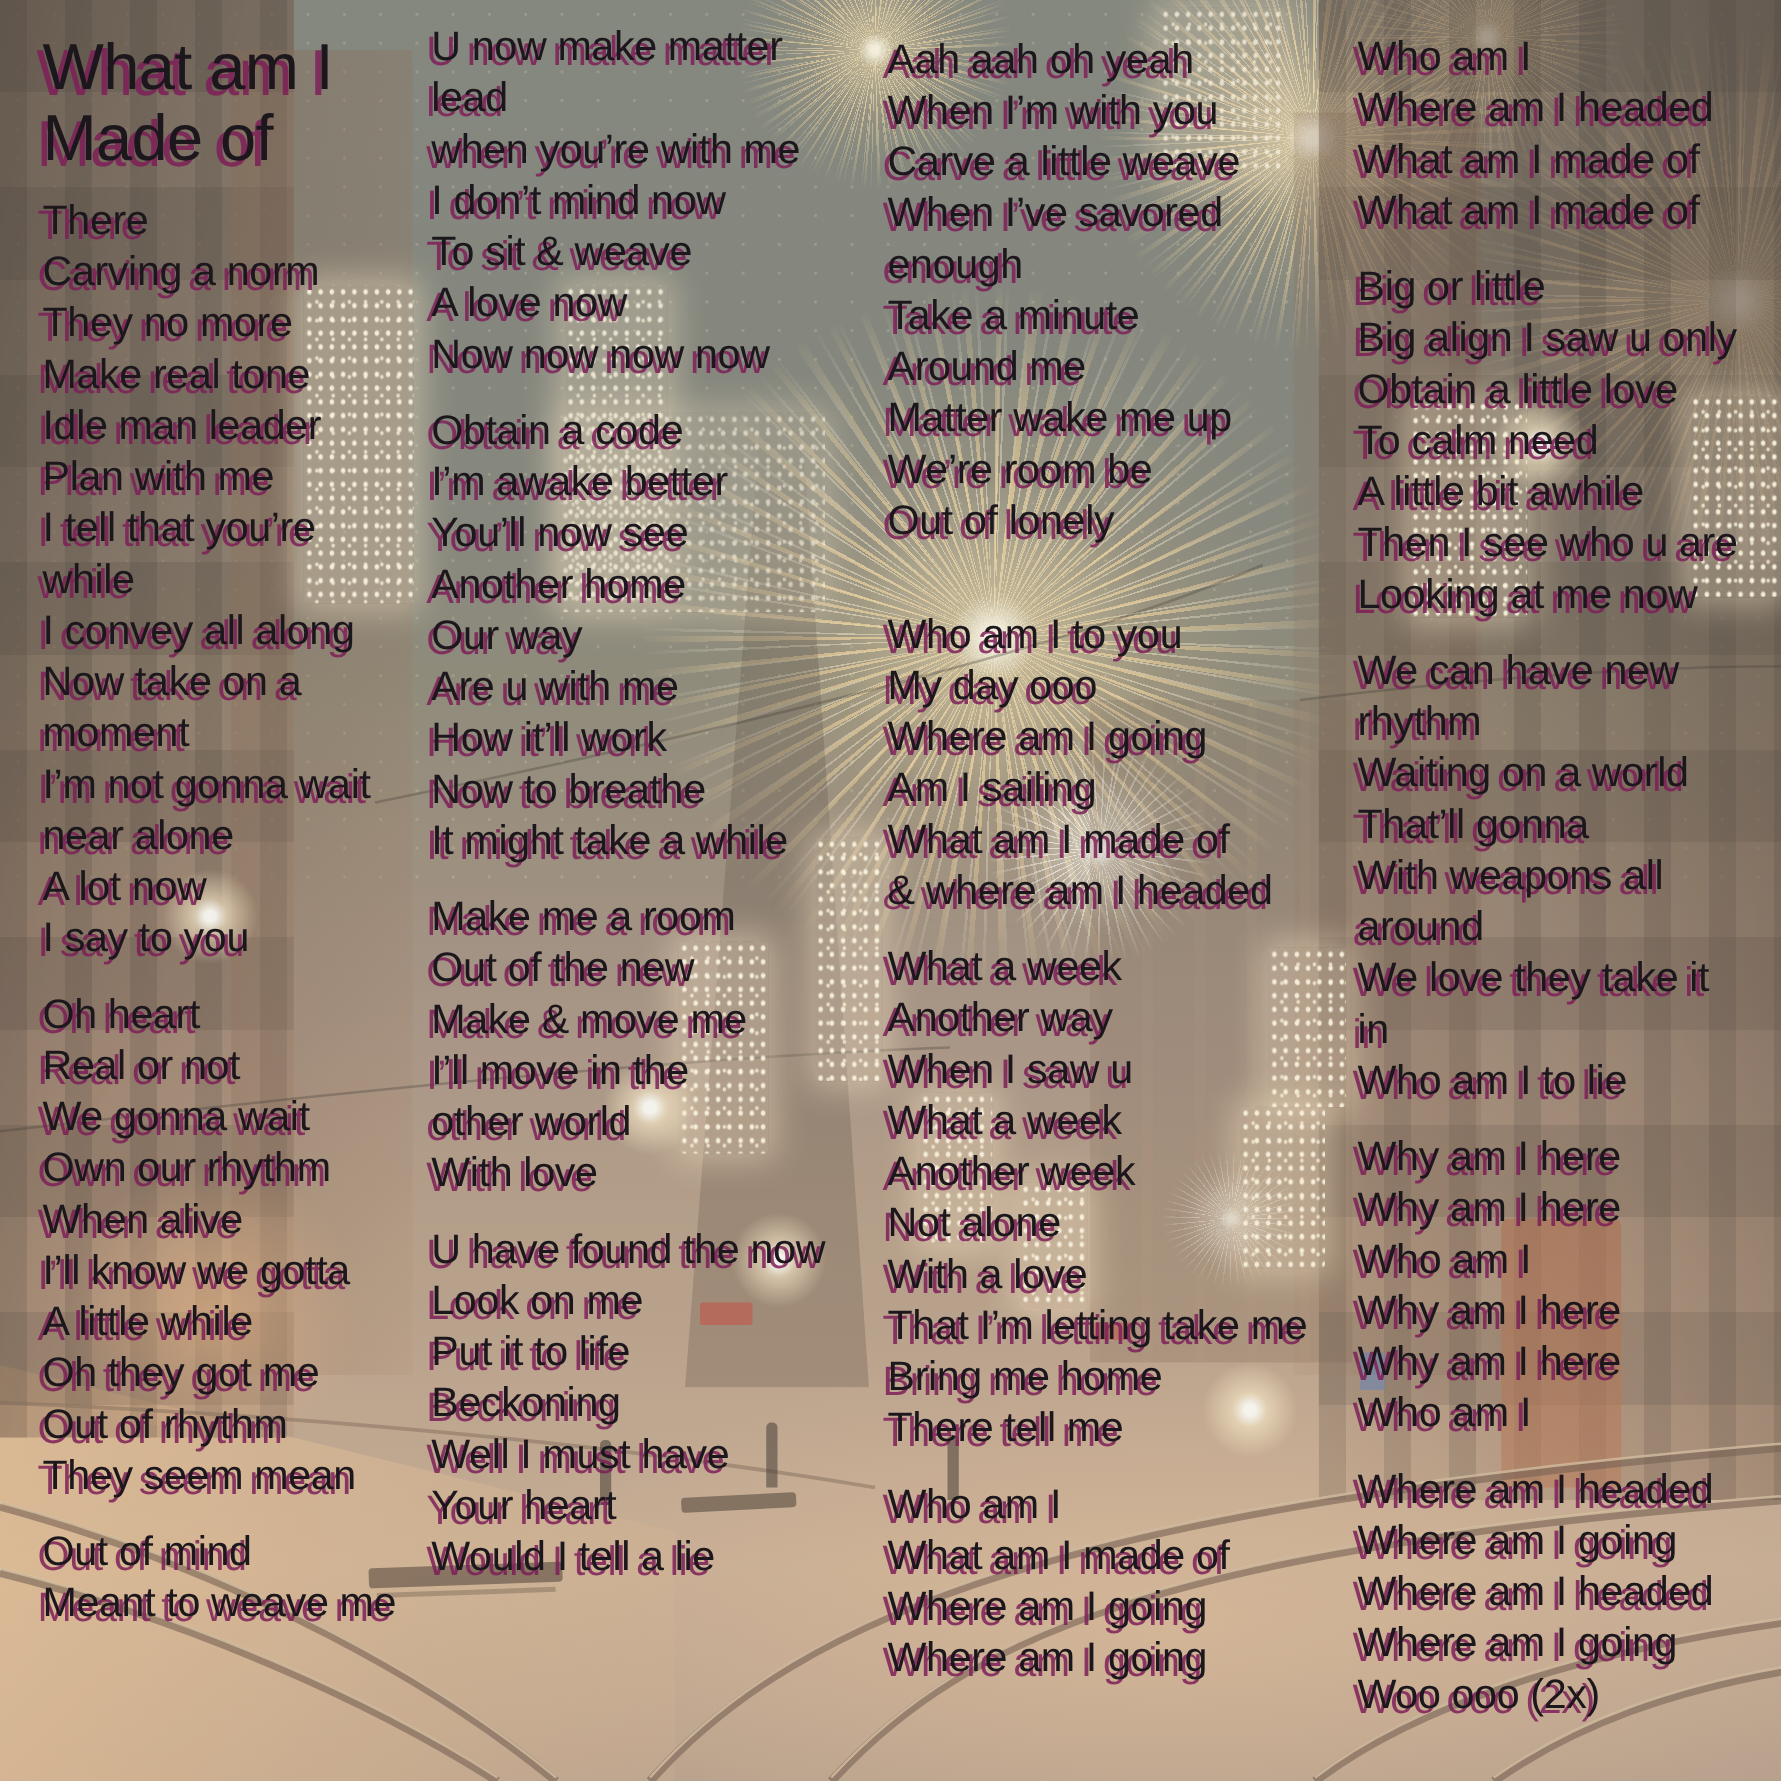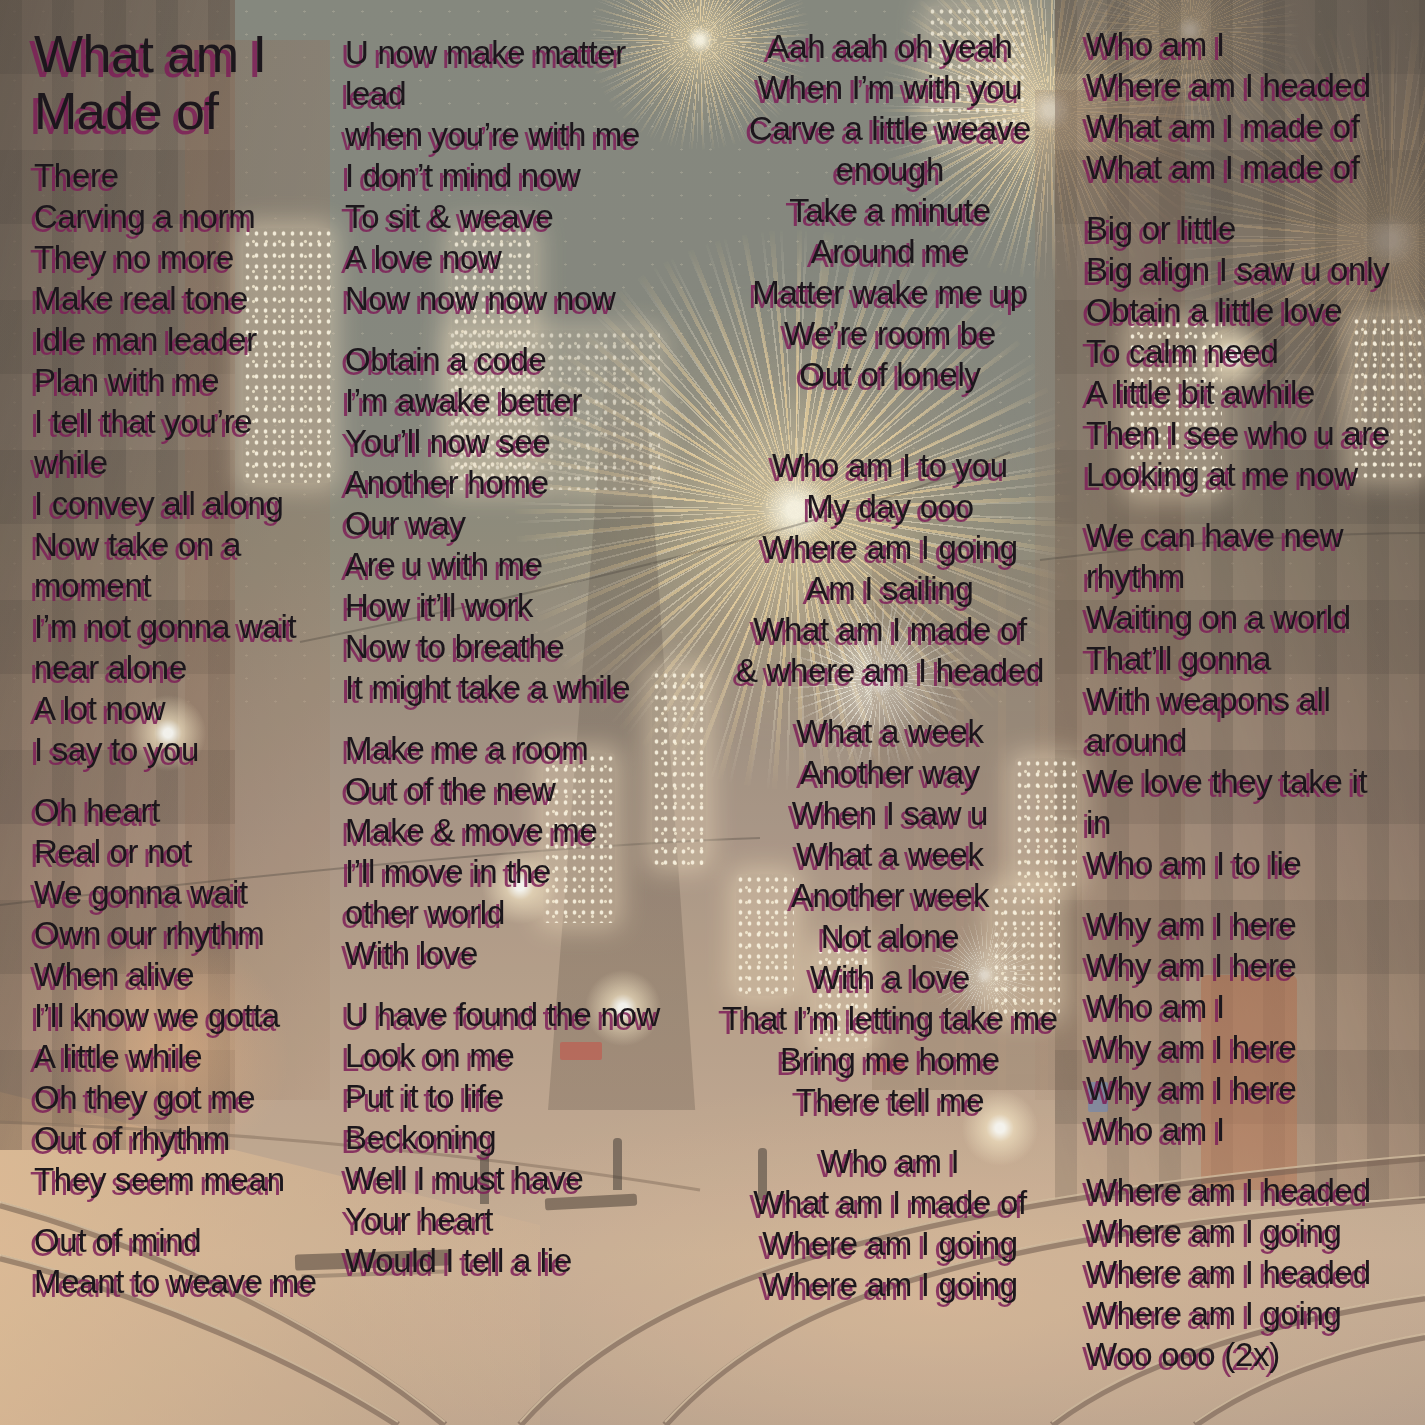--- a/index.html
+++ b/index.html
@@ -90,22 +90,22 @@
   .post{z-index:4;width:9px;height:52px;background:rgba(48,40,33,.55);border-radius:4px 4px 0 0;}
   .po1{left:480px;top:1152px;}.po2{left:613px;top:1138px;}.po3{left:758px;top:1148px;}
   .sign{z-index:4;border-radius:2px;}
   .s1{left:560px;top:1042px;width:42px;height:18px;background:rgba(200,60,50,.55);}
   .s2{left:875px;top:1058px;width:30px;height:14px;background:rgba(200,60,50,.5);}
   .s3{left:1088px;top:1082px;width:20px;height:30px;background:rgba(70,120,200,.45);}
   .film{left:0;top:0;width:1425px;height:1425px;z-index:8;background:rgba(203,200,192,.15);}
   
   .column{position:absolute;z-index:10;}
   .col-0{left:34px;top:26px;width:300px;}
-  .col-1{left:345px;top:32px;width:345px;}
-  .col-2{left:710px;top:26px;width:360px;text-align:center;}
+  .col-1{left:345px;top:16px;width:345px;}
+  .col-2{left:710px;top:26px;width:360px;}
   .col-3{left:1086px;top:24px;width:334px;}
   .title{font-size:52px;line-height:57px;font-weight:400;margin:0 0 15px 0;max-width:280px;
     color:#1c171c;text-shadow:-5px 5px 0 rgba(126,31,88,.85);letter-spacing:-0.5px;}
   .stanza{margin:0 0 20px 0;}
   .line{white-space:nowrap;font-size:33px;line-height:41px;letter-spacing:-0.3px;
     color:#1c171c;text-shadow:-4px 4px 0 rgba(126,31,88,.85);}
   [data-col="2"] .stanza:nth-of-type(2){margin-top:50px;}
 </style>
 </head>
 <body>
@@ -255,20 +255,21 @@
         <div class="line">Well I must have</div>
         <div class="line">Your heart</div>
         <div class="line">Would I tell a lie</div>
       </div>
     </div>
   <div class="column col-2" data-col="2">
       <div class="stanza">
         <div class="line">Aah aah oh yeah</div>
         <div class="line">When I’m with you</div>
         <div class="line">Carve a little weave</div>
+        <div class="line">When I’ve savored</div>
         <div class="line">enough</div>
         <div class="line">Take a minute</div>
         <div class="line">Around me</div>
         <div class="line">Matter wake me up</div>
         <div class="line">We’re room be</div>
         <div class="line">Out of lonely</div>
       </div>
       <div class="stanza">
         <div class="line">Who am I to you</div>
         <div class="line">My day ooo</div>

